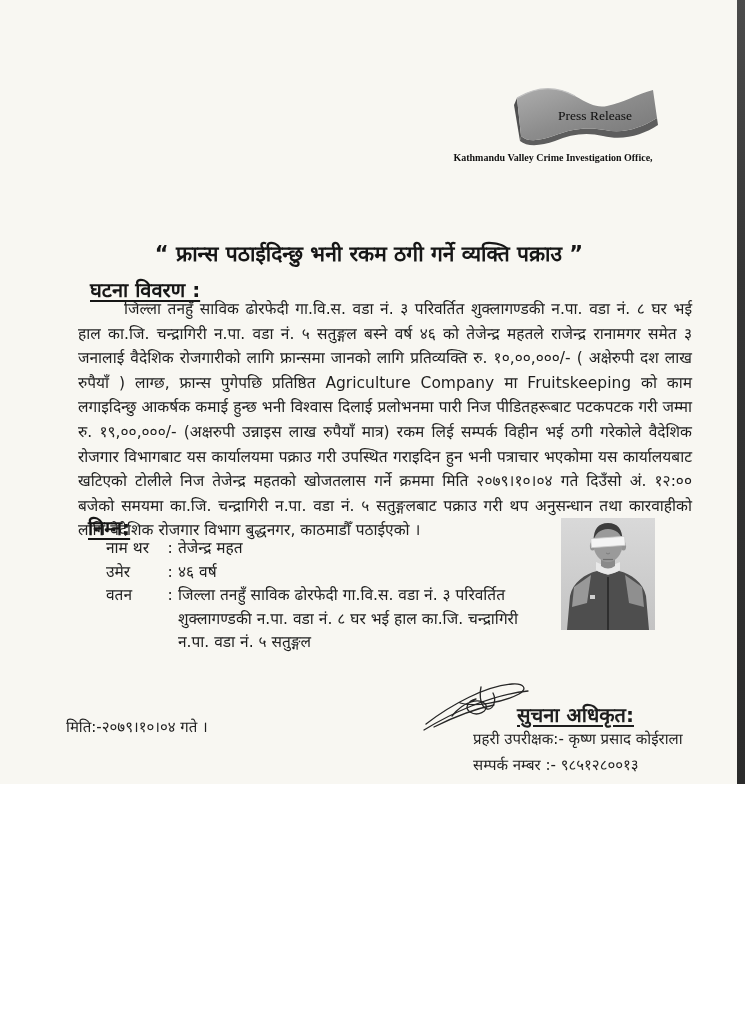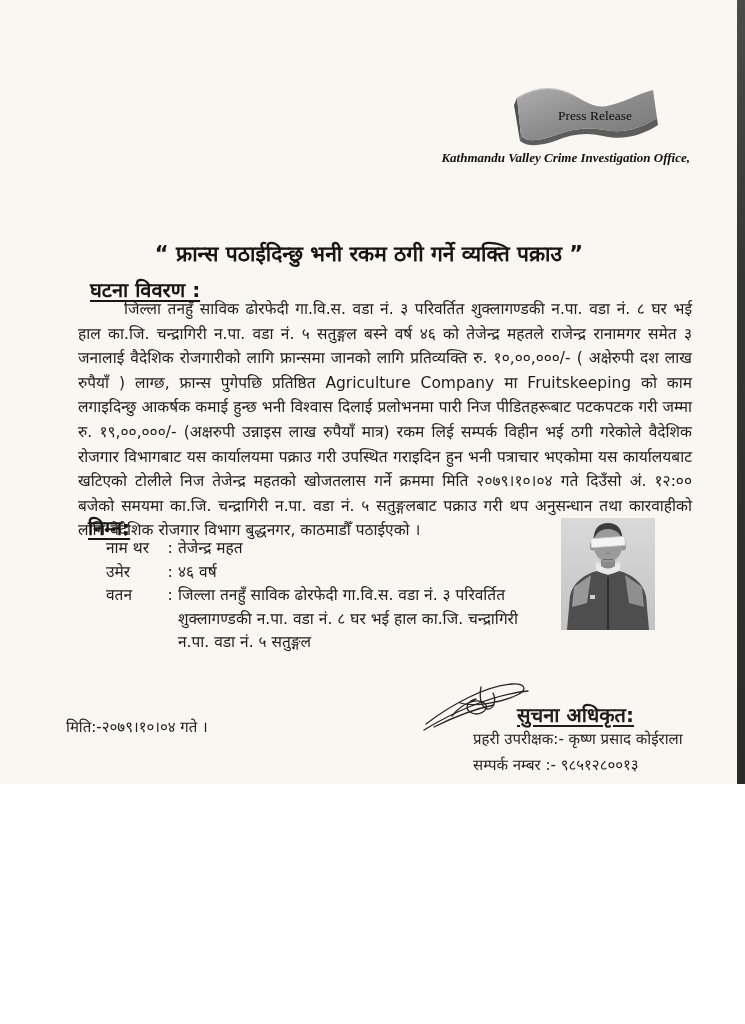--- a/index.html
+++ b/index.html
@@ -5,22 +5,22 @@
   html,body{margin:0;padding:0;}
   .page{
     position:relative;width:745px;height:784px;
     background:#f8f7f2;overflow:hidden;color:#1e1e1e;
     font-family:"DejaVu Sans",sans-serif;
   }
   .scan-edge{position:absolute;top:0;right:0;width:8px;height:100%;
     background:linear-gradient(180deg,#4b4b4b 0%,#353535 35%,#2b2b2b 100%);}
   .stamp{position:absolute;left:511px;top:84px;width:152px;height:66px;}
   .office{position:absolute;left:416px;top:147px;width:274px;
-    font-family:"Liberation Serif",serif;font-weight:bold;font-size:13px;
-    line-height:21px;text-align:right;color:#111;font-style:italic;}
+    font-family:"Liberation Serif",serif;font-weight:bold;font-size:10px;
+    line-height:21px;text-align:center;color:#111;}
   .office .l2{padding-right:32px;}
   .doc-title{position:absolute;left:0;top:239px;width:738px;text-align:center;
     font-weight:bold;font-size:21px;color:#161616;}
   .sec-heading{position:absolute;font-weight:bold;font-size:20px;
     text-decoration:underline;text-underline-offset:3px;color:#161616;}
   .h-event{left:90px;top:276px;}
   .h-nimna{left:88px;top:514px;}
   .body-par{position:absolute;left:78px;top:297px;width:614px;
     font-size:15.5px;line-height:24.6px;text-align:justify;text-indent:46px;}
   .details{position:absolute;left:106px;top:537px;font-size:15.5px;line-height:23.5px;}

